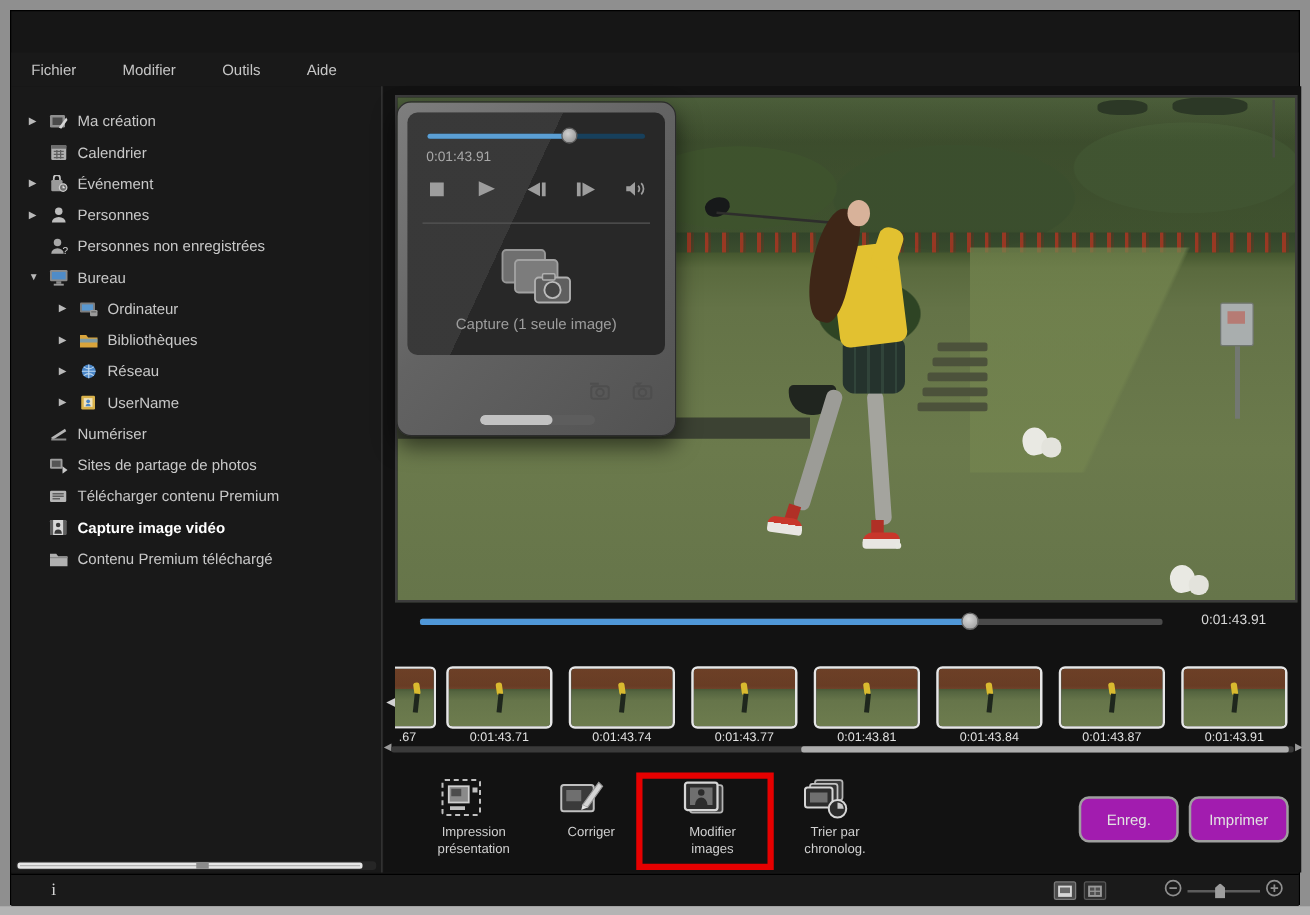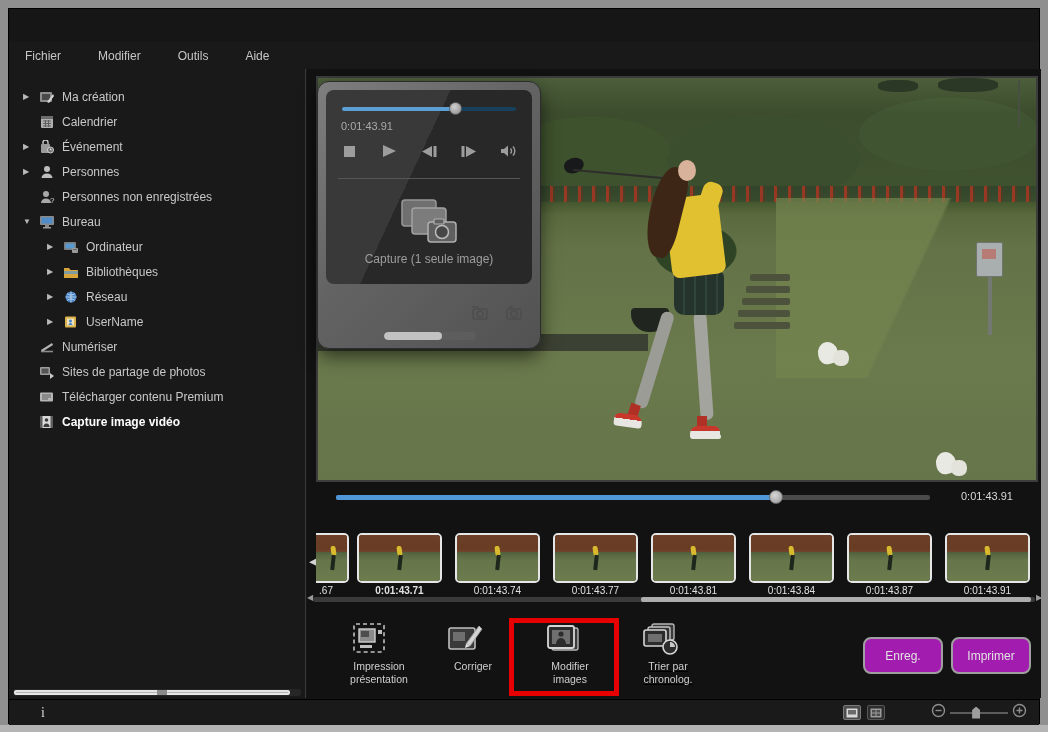--- a/index.html
+++ b/index.html
@@ -315,20 +315,30 @@
                 <rect x="1" y="1" width="13" height="12" rx="1" fill="#d8d8d8"></rect>
                 <rect x="1" y="1" width="2.5" height="12" fill="#5e5e5e"></rect>
                 <rect x="11.5" y="1" width="2.5" height="12" fill="#5e5e5e"></rect>
                 <circle cx="7.5" cy="5" r="1.8" fill="#3a3a3a"></circle>
                 <path d="M4.5 12 a3 3.5 0 0 1 6 0 Z" fill="#3a3a3a"></path>
               </svg>
             </span>
           <span class="tree-label">Capture image vidéo</span>
         </div>
 
+        <div class="tree-item">
+          <span class="tw"></span>
+          <span class="ti">
+              <svg width="16" height="14">
+                <path d="M1 3 h5 l1.5 2 H15 v8 H1 Z" fill="#b0b0b0"></path>
+                <path d="M1 6 h14" stroke="#8a8a8a" stroke-width="1"></path>
+              </svg>
+            </span>
+          <span class="tree-label">Contenu Premium téléchargé</span>
+        </div>
 
       </div>
       <div class="sb-hscroll">
         <div class="thumb"></div>
           <div class="notch"></div>
       </div>
     </div>
 
     <div class="main">
 
@@ -466,21 +476,21 @@
       <div class="thumb" style="left:442px;">
           <div class="mini"></div>
         </div>
       <div class="thumb" style="left:540px;">
           <div class="mini"></div>
         </div>
       <div class="thumb" style="left:638px;">
           <div class="mini"></div>
         </div>
 
-      <div class="t-label" style="left:48px;font-weight:bold;">0:01:43.71</div>
+      <div class="t-label" style="left:48px;">0:01:43.71</div>
       <div class="t-label" style="left:146px;">0:01:43.74</div>
       <div class="t-label" style="left:244px;">0:01:43.77</div>
       <div class="t-label" style="left:342px;">0:01:43.81</div>
       <div class="t-label" style="left:440px;">0:01:43.84</div>
       <div class="t-label" style="left:538px;">0:01:43.87</div>
       <div class="t-label" style="left:636px;">0:01:43.91</div>
 
       <span class="strip-arrow" style="left:0;">◀</span>
       <div class="strip-scroll">
           <div class="thumbbar"></div>
@@ -521,21 +531,21 @@
               <rect x="5" y="4" width="26" height="22" rx="2" fill="#2c2c2c" stroke="#d6d6d6" stroke-width="1.8"></rect>
               <rect x="9" y="8" width="18" height="14" fill="#6f6f6f"></rect>
               <circle cx="18" cy="12" r="2.6" fill="#2c2c2c"></circle>
               <path d="M13 22 a5 6 0 0 1 10 0 Z" fill="#2c2c2c"></path>
             </svg>
         </span>
         <span class="tool-label">Modifier</span>
         <span class="tool-label" style="margin-top:0;">images</span>
       </div>
 
-      <div class="tool" style="left:305px;text-decoration:underline;">
+      <div class="tool" style="left:305px;">
         <span class="tool-icon">
           <svg width="40" height="34">
               <rect x="12" y="2" width="22" height="16" rx="2" fill="#3a3a3a" stroke="#b5b5b5" stroke-width="1.4"></rect>
               <rect x="8" y="5" width="22" height="16" rx="2" fill="#333" stroke="#c4c4c4" stroke-width="1.4"></rect>
               <rect x="4" y="8" width="22" height="16" rx="2" fill="#2c2c2c" stroke="#d6d6d6" stroke-width="1.6"></rect>
               <rect x="8" y="12" width="14" height="8" fill="#6f6f6f"></rect>
               <circle cx="30" cy="25" r="7" fill="#2c2c2c" stroke="#d6d6d6" stroke-width="1.6"></circle>
               <path d="M30 25 L30 20 A5 5 0 0 1 35 25 Z" fill="#c9c9c9"></path>
             </svg>
         </span>

